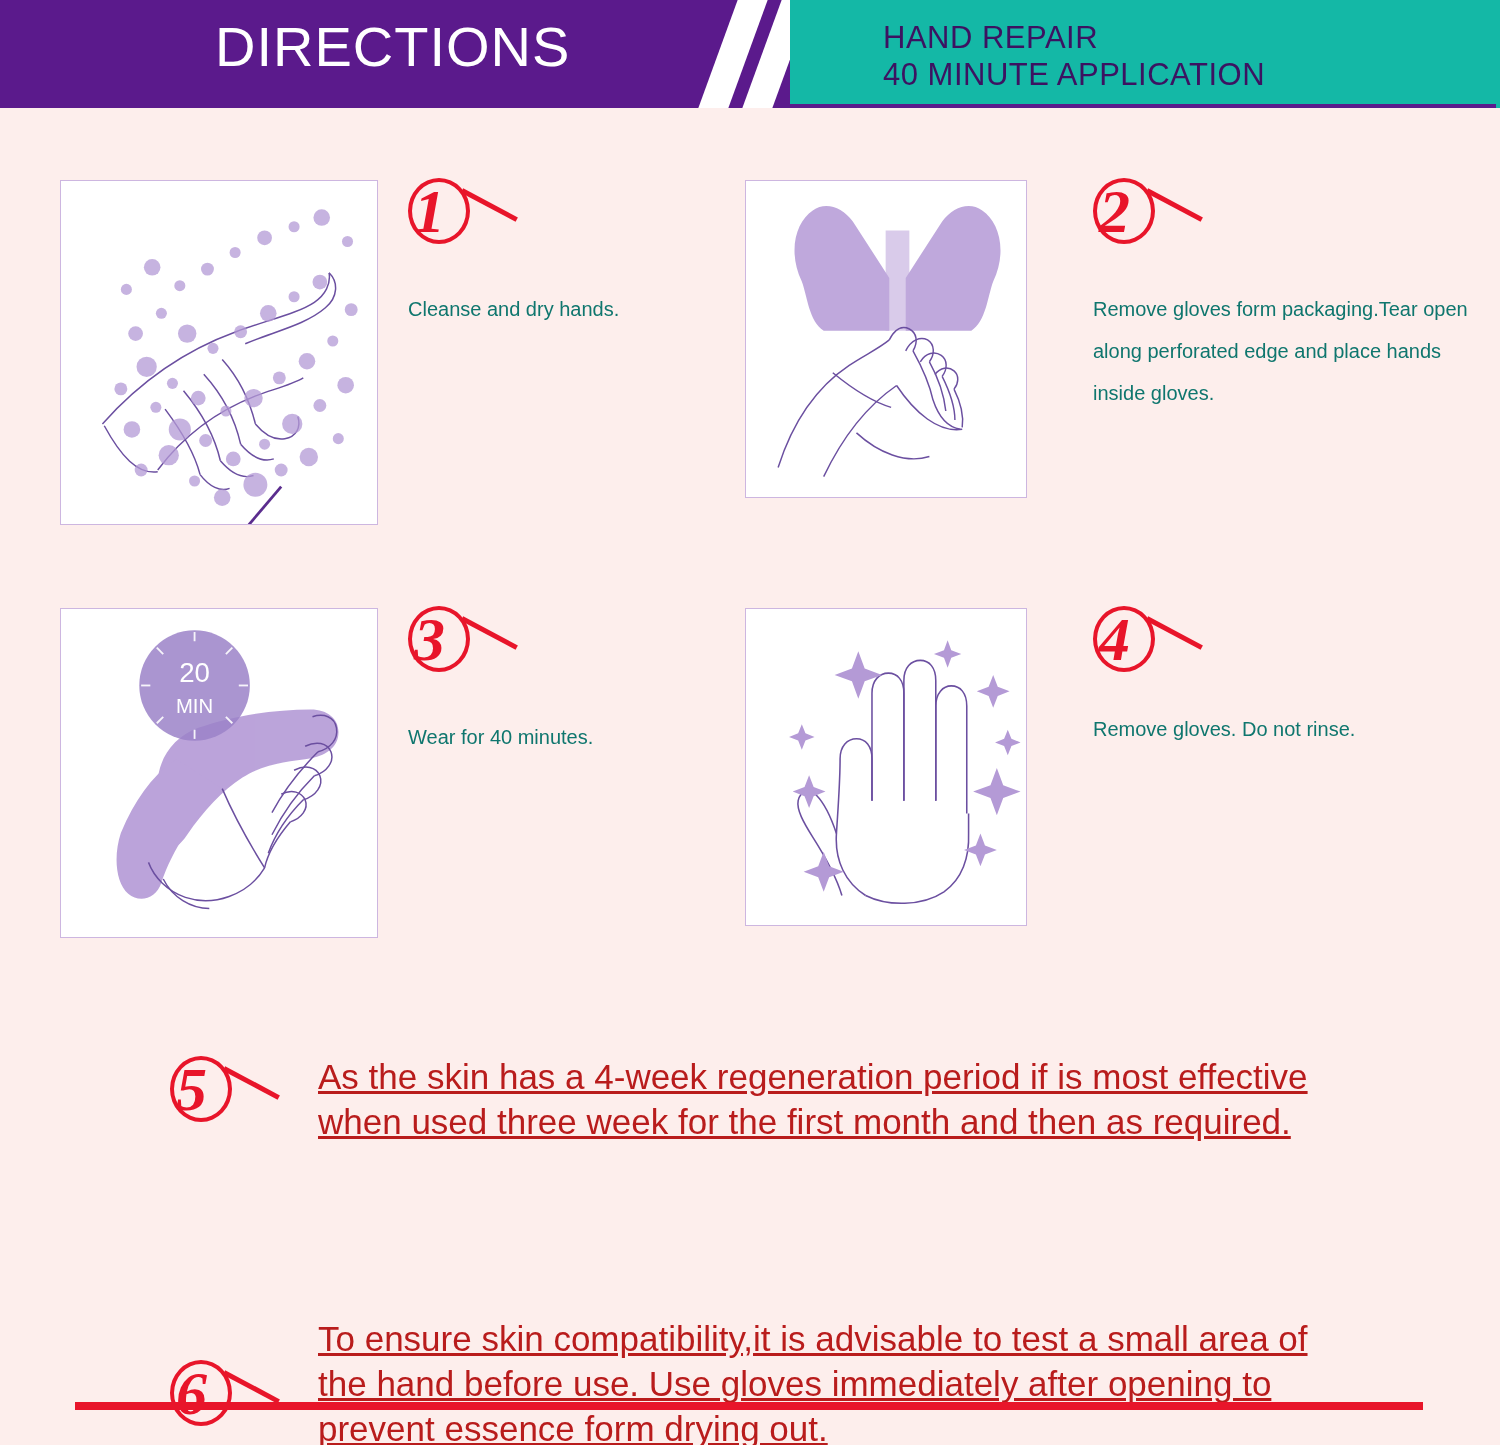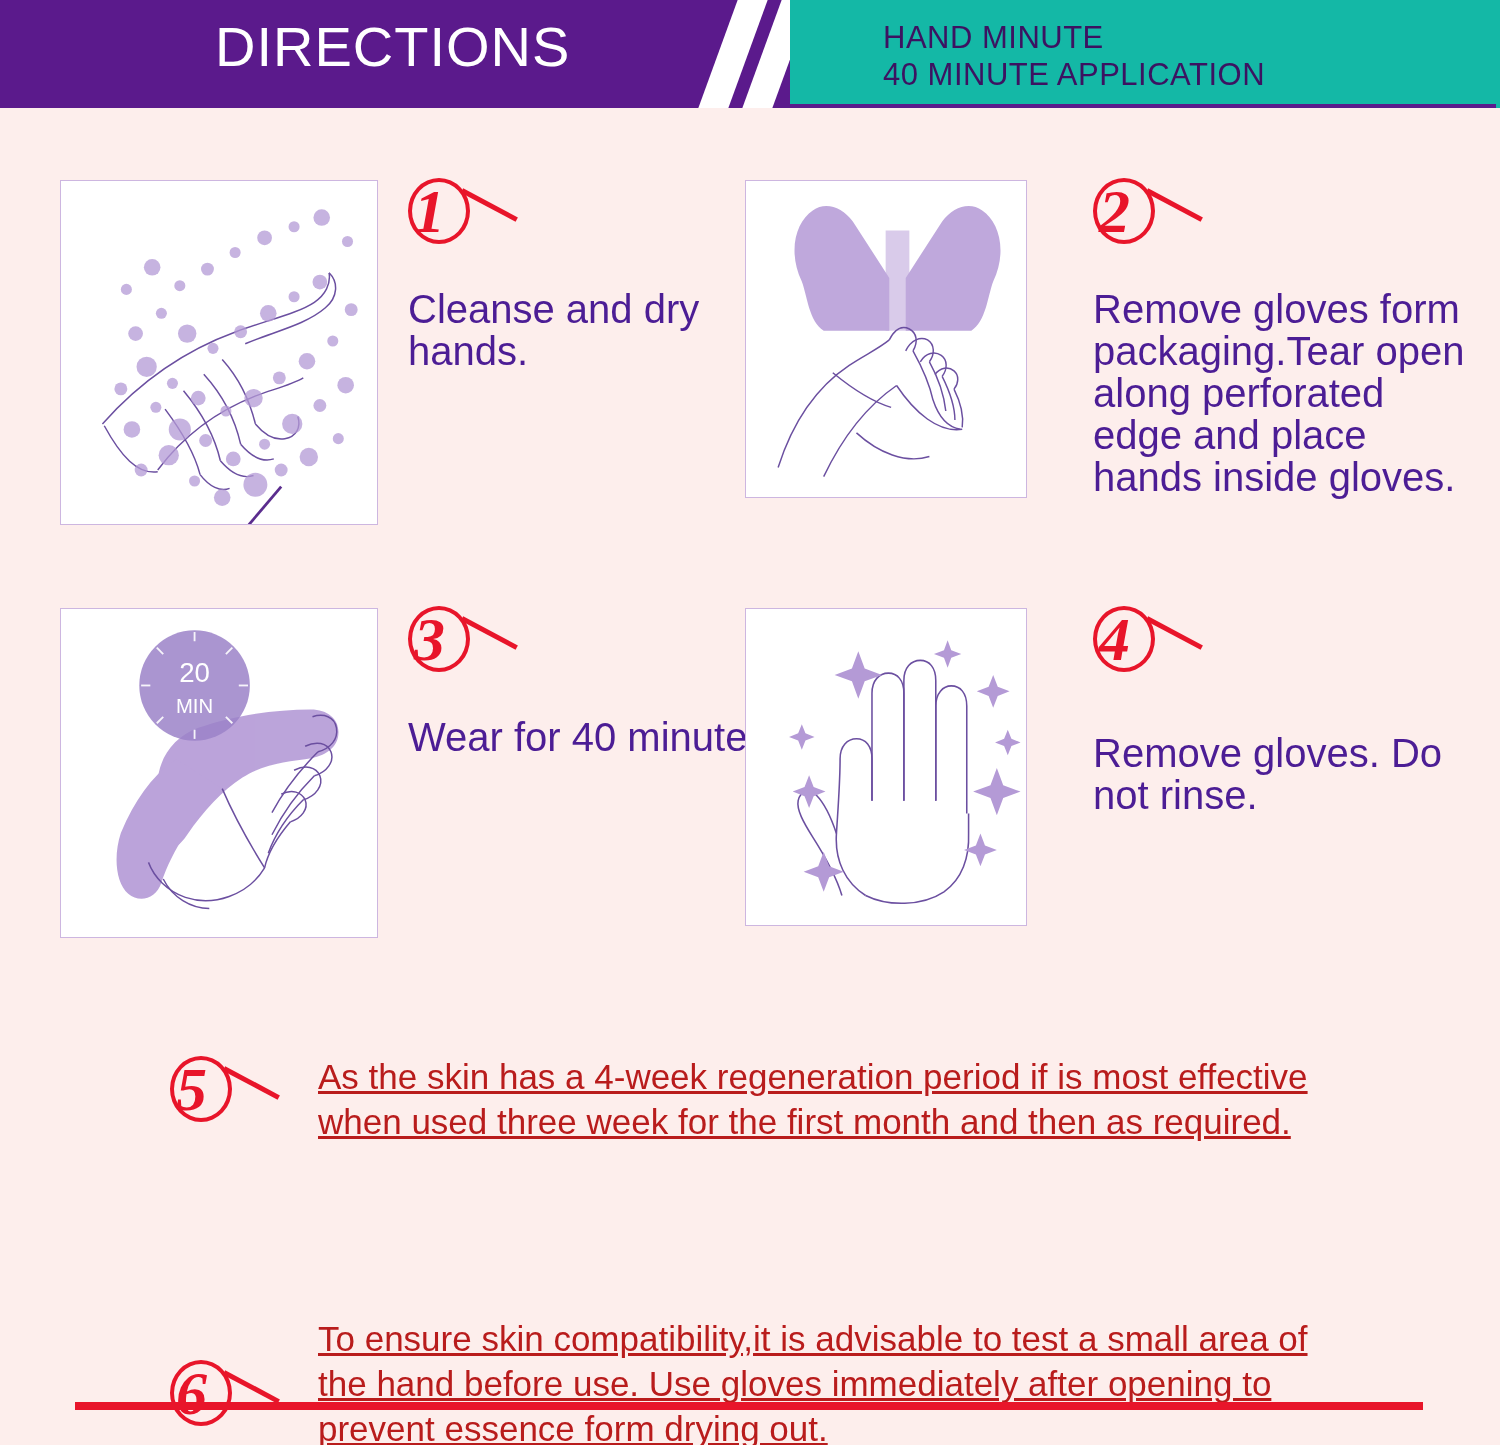--- a/index.html
+++ b/index.html
@@ -147,28 +147,28 @@
     position: absolute;
     left: 54px;
     top: 8px;
     width: 62px;
     height: 5px;
     background: #e8152a;
     transform: rotate(28deg);
     transform-origin: left center;
   }
   .step-text {
-    color: #4c1d95;
-    font-size: 40px;
+    color: #0f766e;
+    font-size: 20px;
     line-height: 42px;
     max-width: 400px;
   }
   .step.s1 .step-text, .step.s3 .step-text { margin-top: 8px; }
   .step.s2 .step-text { margin-top: 8px; width: 380px; }
-  .step.s4 .step-text { margin-top: 24px; }
+  .step.s4 .step-text { margin-top: 0; }
 
   
   svg.art { display: block; width: 100%; height: 100%; }
 
   
   .notes {
     position: absolute;
     left: 0;
     top: 1020px;
     width: 1500px;
@@ -208,21 +208,21 @@
 </head>
 <body>
 
 <div class="header">
   <div class="header-left">
     <div class="header-title">DIRECTIONS</div>
     <div class="slash s1"></div>
     <div class="slash s2"></div>
   </div>
   <div class="header-right">
-    <div class="header-sub l1">HAND MINUTE</div>
+    <div class="header-sub l1">HAND REPAIR</div>
     <div class="header-sub l2">40 MINUTE APPLICATION</div>
   </div>
   <div class="header-underline"></div>
 </div>
 
 <div class="steps">
 
   <div class="step s1">
     <div class="illus">
       <svg class="art" viewBox="0 0 318 345">

